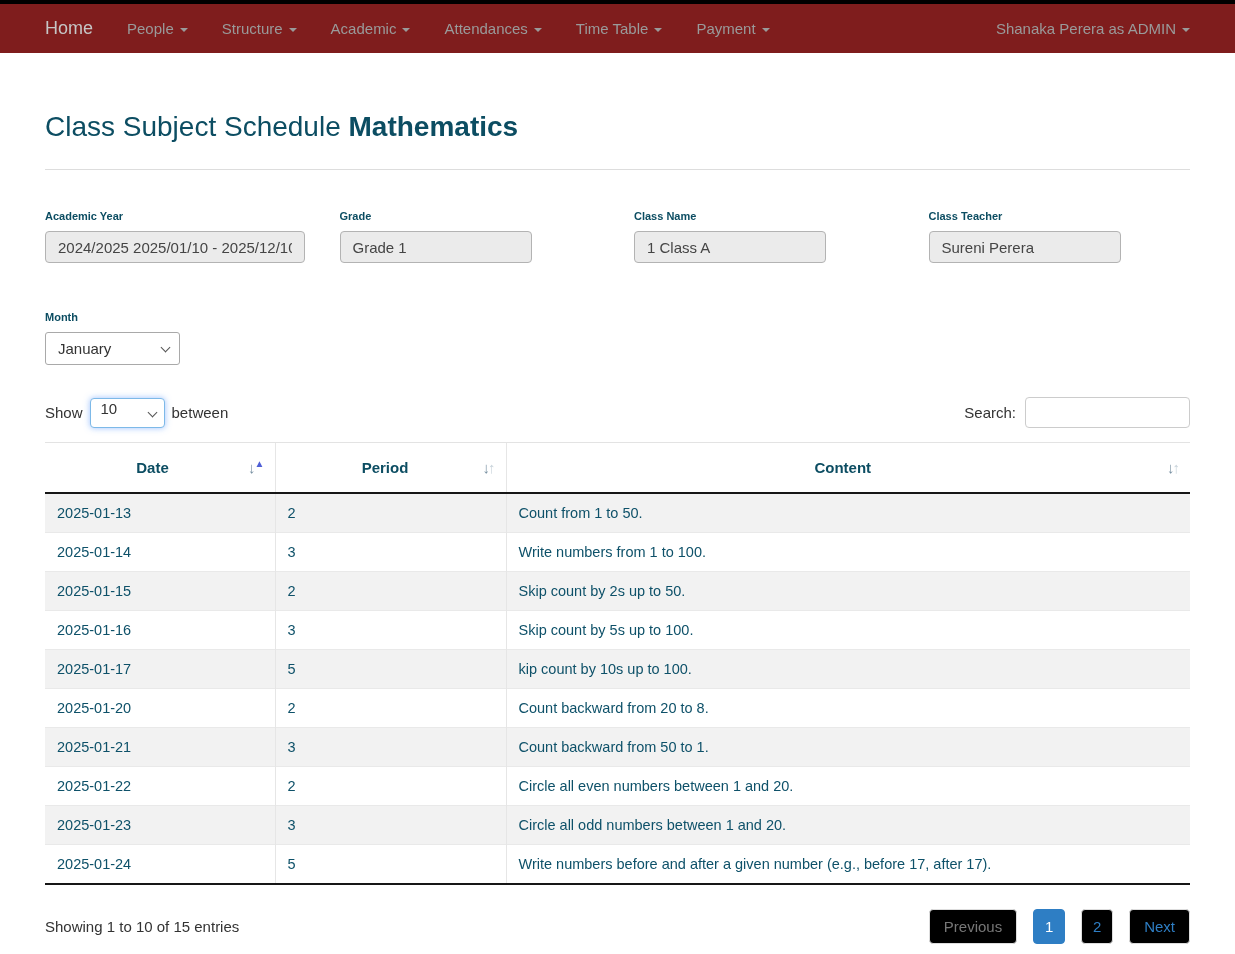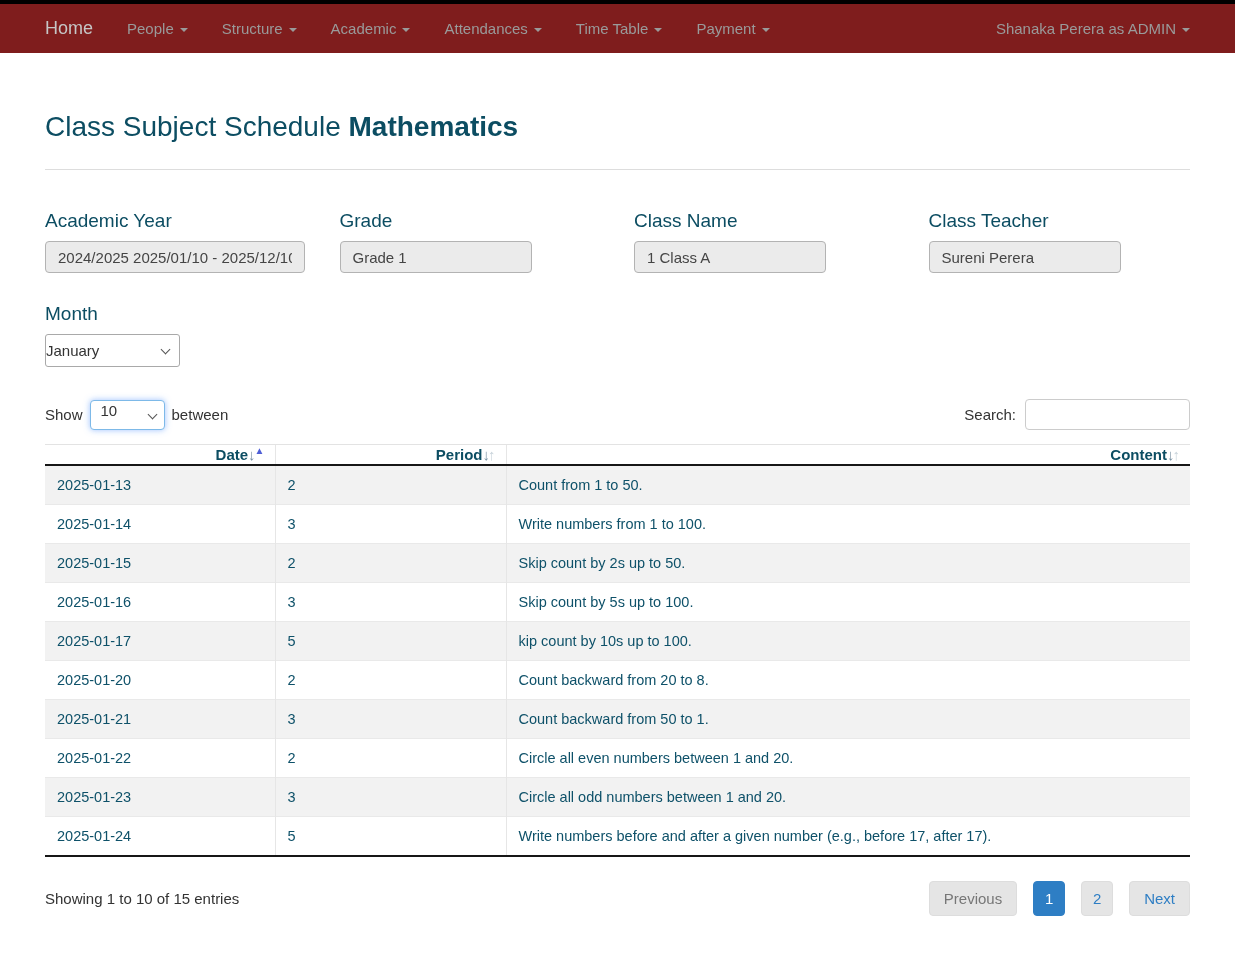--- a/index.html
+++ b/index.html
@@ -51,48 +51,48 @@
 
   
   .filter-grid {
     margin-top: 40px;
     display: grid;
     grid-template-columns: repeat(4, 1fr);
     column-gap: 33px;
   }
   .field-label {
     display: block;
-    font-weight: normal;
+    font-weight: bold;
     color: #0c4d62;
-    font-size: 19px;
+    font-size: 11px;
     margin-bottom: 9px;
   }
   .ro-input {
     height: 32px;
     background: #ebebeb;
     border: 1px solid #b3b3b3;
     border-radius: 4px;
     padding: 0 12px;
     font-size: 15px;
     color: #454545;
     font-family: inherit;
     width: 192px;
   }
   .ro-input.wide { width: 260px; }
 
-  .month-block { margin-top: 30px; }
+  .month-block { margin-top: 48px; }
   .select-wrap { position: relative; display: inline-block; }
   .select-wrap select {
     appearance: none; -webkit-appearance: none;
     font-family: inherit; font-size: 15px; color: #333;
     background: #fff;
     border: 1px solid #a9a9a9;
     border-radius: 3px;
     height: 33px;
-    padding: 0 28px 0 0;
+    padding: 0 28px 0 12px;
     width: 135px;
   }
   .chevron {
     position: absolute; right: 11px; top: 12px;
     width: 7px; height: 7px;
     border-right: 1.5px solid #555; border-bottom: 1.5px solid #555;
     transform: rotate(45deg);
     pointer-events: none;
   }
 
@@ -120,25 +120,25 @@
   }
 
   
   table.schedule {
     width: 100%;
     border-collapse: collapse;
     margin-top: 14px;
     border-bottom: 2px solid #161616;
   }
   table.schedule th {
-    text-align: right;
+    text-align: center;
     color: #0c4d62;
     font-size: 15px;
     font-weight: bold;
-    padding: 1px 12px;
+    padding: 16px 12px;
     border-top: 1px solid #e3e3e3;
     border-bottom: 2px solid #161616;
   }
   table.schedule th + th, table.schedule td + td { border-left: 1px solid #e6e6e6; }
   table.schedule td {
     padding: 11px 12px;
     font-size: 14.5px;
     color: #0e5169;
     border-top: 1px solid #e9e9e9;
   }
@@ -155,21 +155,21 @@
   .dt-footer {
     margin-top: 24px;
     display: flex;
     justify-content: space-between;
     align-items: center;
   }
   .dt-info { color: #333; font-size: 15px; }
   .pagination { display: flex; align-items: center; }
   .page-btn {
     border: 1px solid #ddd;
-    background: #e5e5e5;
+    background: #000000;
     border-radius: 4px;
     font-family: inherit;
     font-size: 15px;
     padding: 8px 14px;
     margin-left: 16px;
     cursor: pointer;
   }
   .page-btn.prev { color: #777; }
   .page-btn.num { color: #2e7ec4; min-width: 32px; text-align: center; padding: 8px 0; }
   .page-btn.num.active { background: #2e7ec4; border-color: #2e7ec4; color: #fff; }

